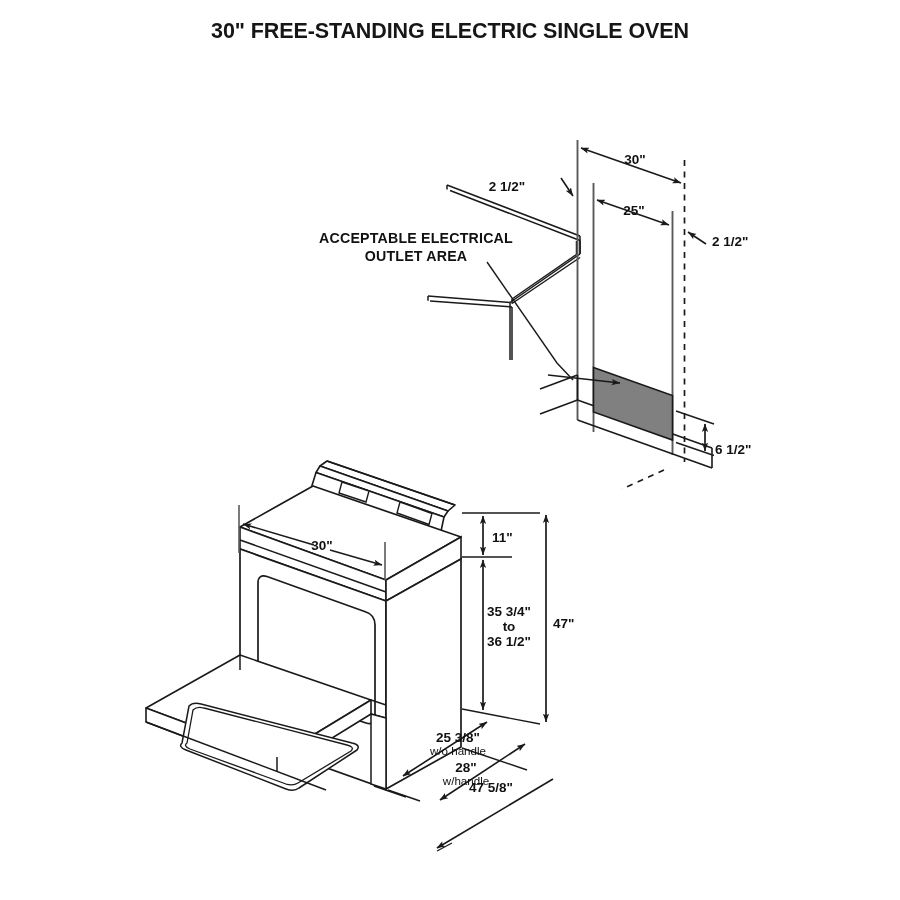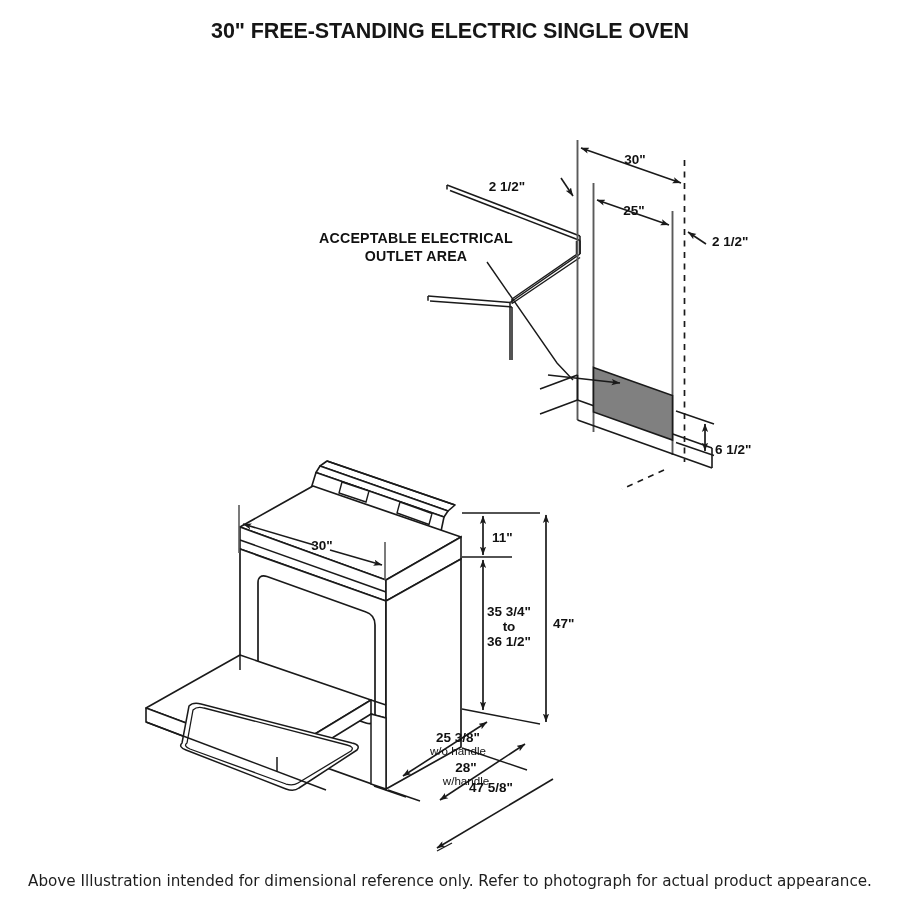--- a/index.html
+++ b/index.html
@@ -284,14 +284,13 @@
 
       <g stroke="#1a1a1a" stroke-width="1.4" fill="none">
         <line x1="146" y1="722" x2="326" y2="790"></line>
         <line x1="437" y1="851" x2="452" y2="843"></line>
       </g>
       <line x1="437" y1="848" x2="553" y2="779" stroke="#1a1a1a" stroke-width="1.6" marker-start="url(#arrowStart)"></line>
       <text class="dim-label" x="491" y="792" text-anchor="middle">47 5/8"</text>
     </g>
   </svg>
 
-  <div id="footer-note">Above Illustration intended for dimensional reference only. Refer to photograph for actual product appearance.</div>
 </div>
 
 </body></html>

